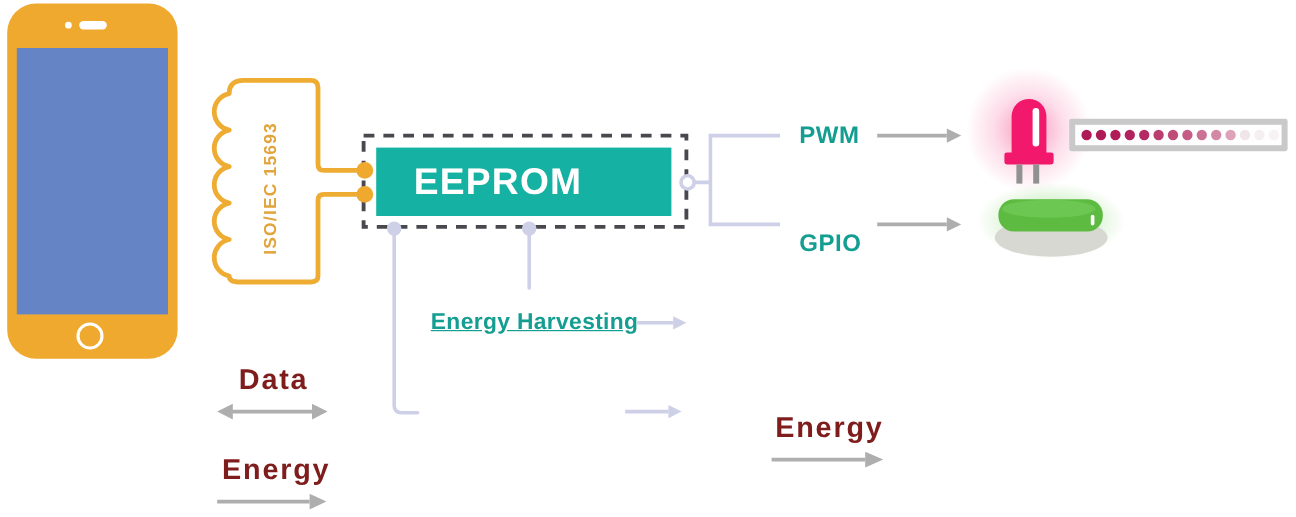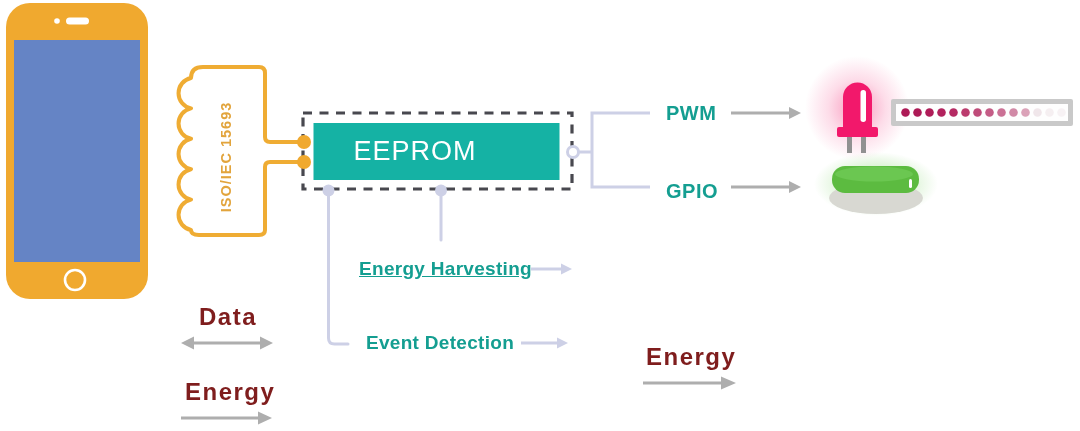--- a/index.html
+++ b/index.html
@@ -10,25 +10,25 @@
   .canvas svg{position:absolute;left:0;top:0;}
   .lbl{position:absolute;white-space:nowrap;}
   .lbl-iso{
     width:160px;height:20px;left:148px;top:147px;
     transform:rotate(-90deg);text-align:center;
     color:#E2A43C;font-size:14.5px;font-weight:bold;letter-spacing:1px;
   }
   .eeprom-text{
     left:313px;top:123px;width:204px;height:57px;
     display:flex;align-items:center;justify-content:center;
-    color:#ffffff;font-size:27px;font-weight:normal;letter-spacing:1px;
+    color:#ffffff;font-size:31px;font-weight:bold;letter-spacing:1px;
   }
   .lbl-teal{color:#149E91;font-weight:bold;}
   .lbl-pwm{left:666px;top:102px;font-size:20px;letter-spacing:.5px;}
-  .lbl-gpio{left:666px;top:180px;font-size:20px;letter-spacing:.5px;}
+  .lbl-gpio{left:666px;top:192px;font-size:20px;letter-spacing:.5px;}
   .lbl-eh{left:359px;top:258px;font-size:19px;letter-spacing:.3px;text-decoration:underline;}
   .lbl-ed{left:366px;top:332px;font-size:19px;letter-spacing:.3px;}
   .lbl-gray{color:#7f1d1d;font-size:24px;font-weight:bold;letter-spacing:1.5px;}
   .lbl-data{left:199px;top:303px;}
   .lbl-energy-left{left:185px;top:378px;}
   .lbl-energy-right{left:646px;top:343px;}
 </style>
 </head>
 <body>
 
@@ -143,17 +143,16 @@
       <ellipse cx="874" cy="174" rx="39" ry="7.5" fill="#6BC751"></ellipse>
       <rect x="909" y="179" width="3" height="9" rx="1.5" fill="#ffffff"></rect>
     </g>
   </svg>
 
   <div class="lbl lbl-iso">ISO/IEC 15693</div>
   <div class="lbl eeprom-text">EEPROM</div>
   <div class="lbl lbl-teal lbl-pwm">PWM</div>
   <div class="lbl lbl-teal lbl-gpio">GPIO</div>
   <div class="lbl lbl-teal lbl-eh">Energy Harvesting</div>
-  <div class="lbl lbl-teal lbl-ed">Event Detection</div>
   <div class="lbl lbl-gray lbl-data">Data</div>
   <div class="lbl lbl-gray lbl-energy-left">Energy</div>
   <div class="lbl lbl-gray lbl-energy-right">Energy</div>
 </div>
 
 </body></html>

